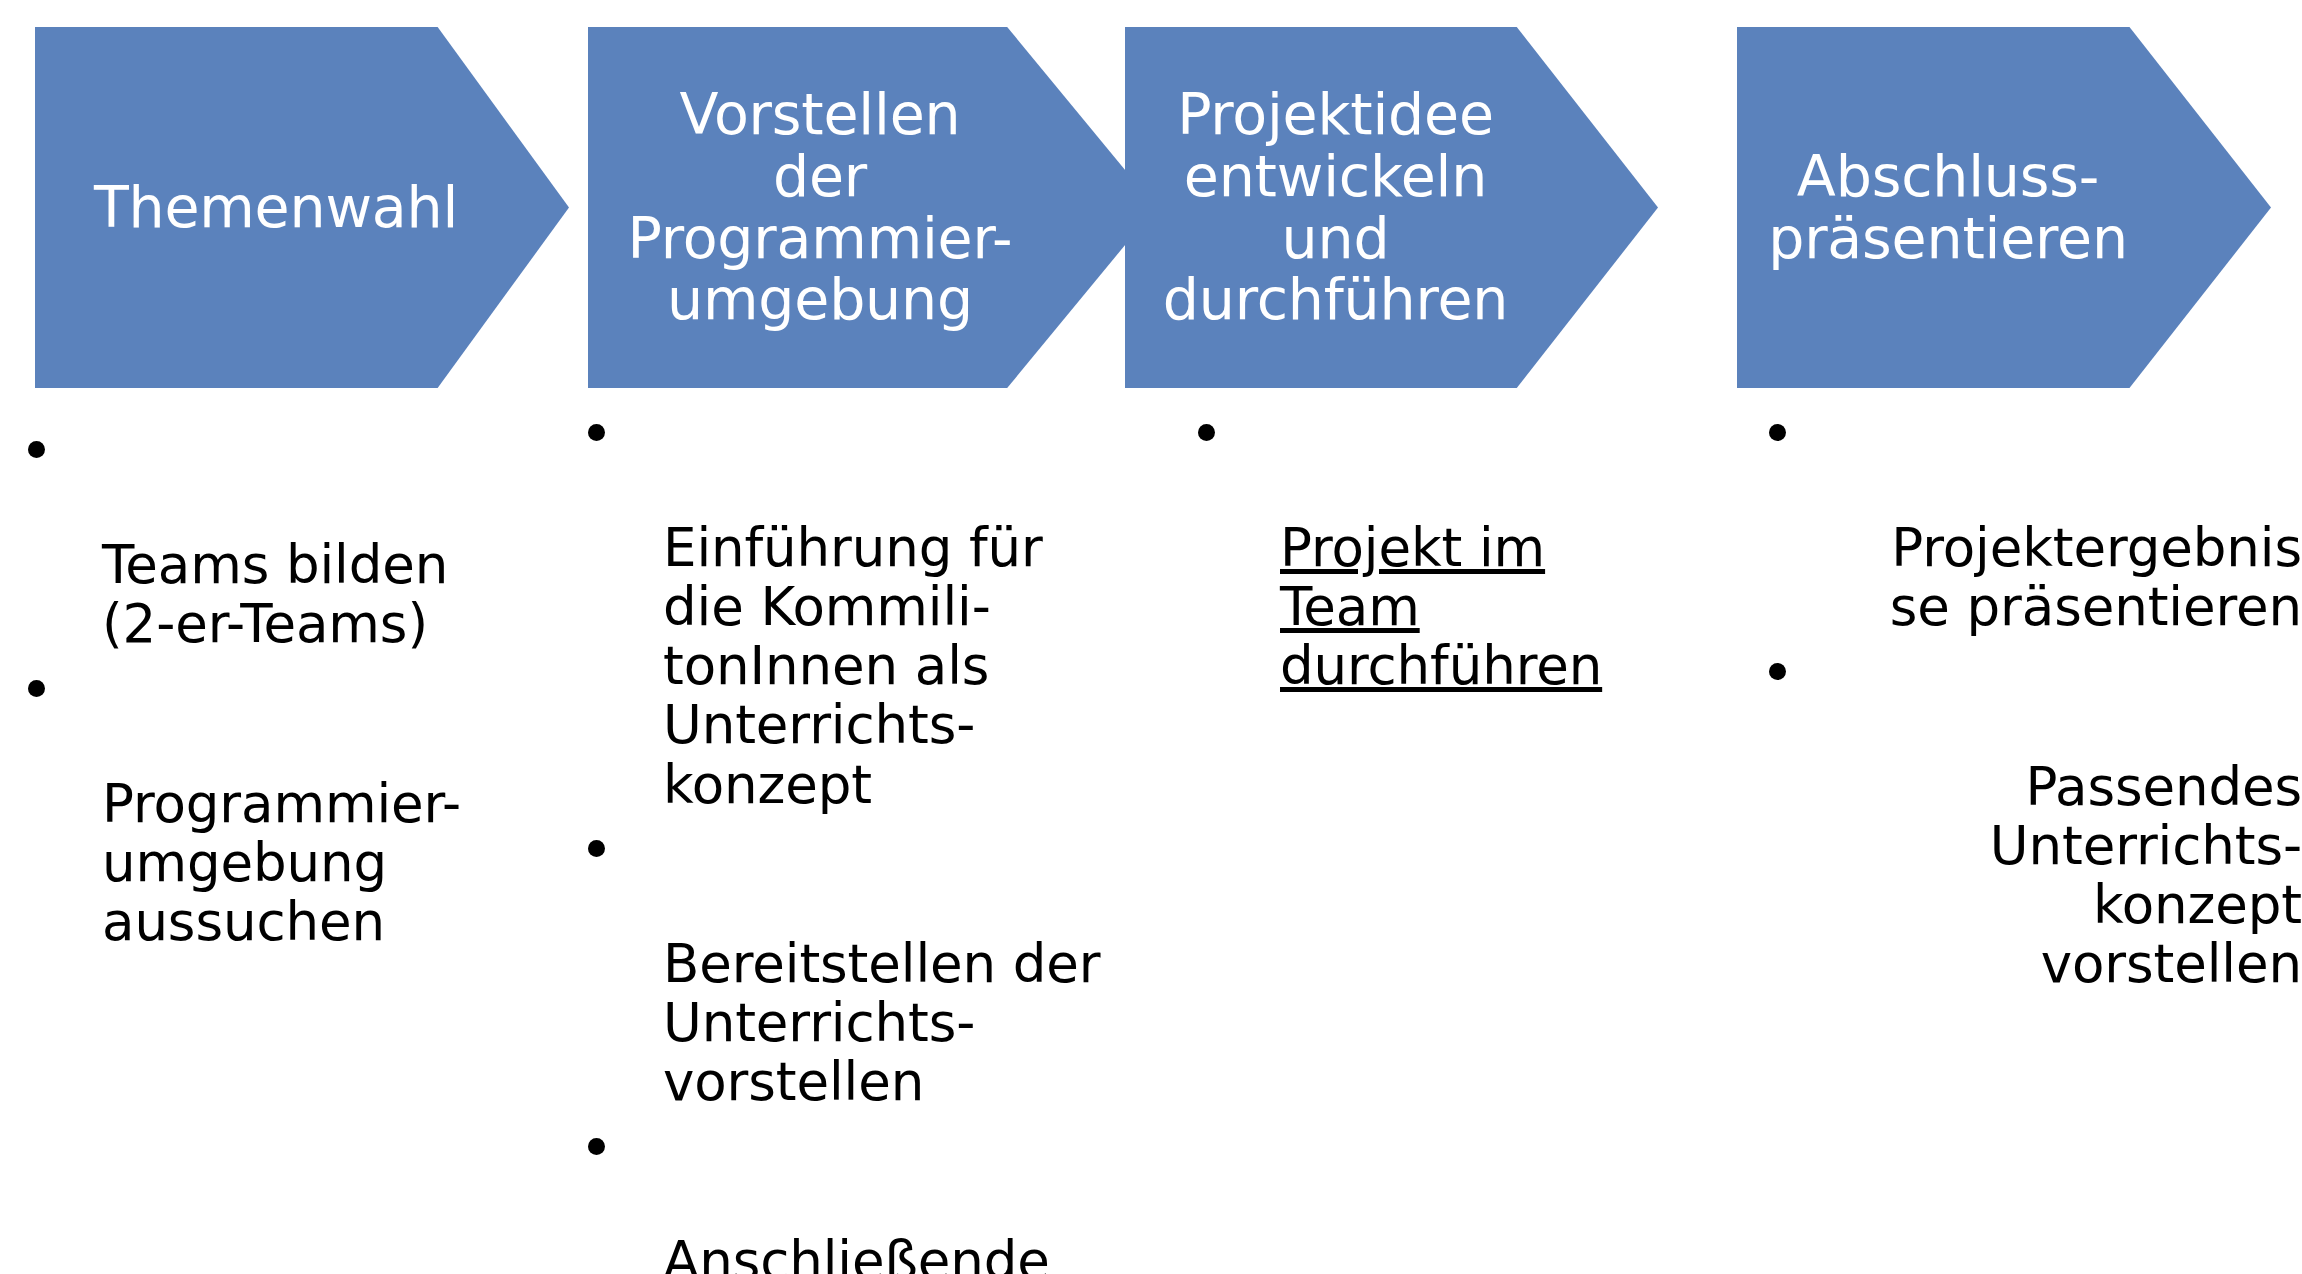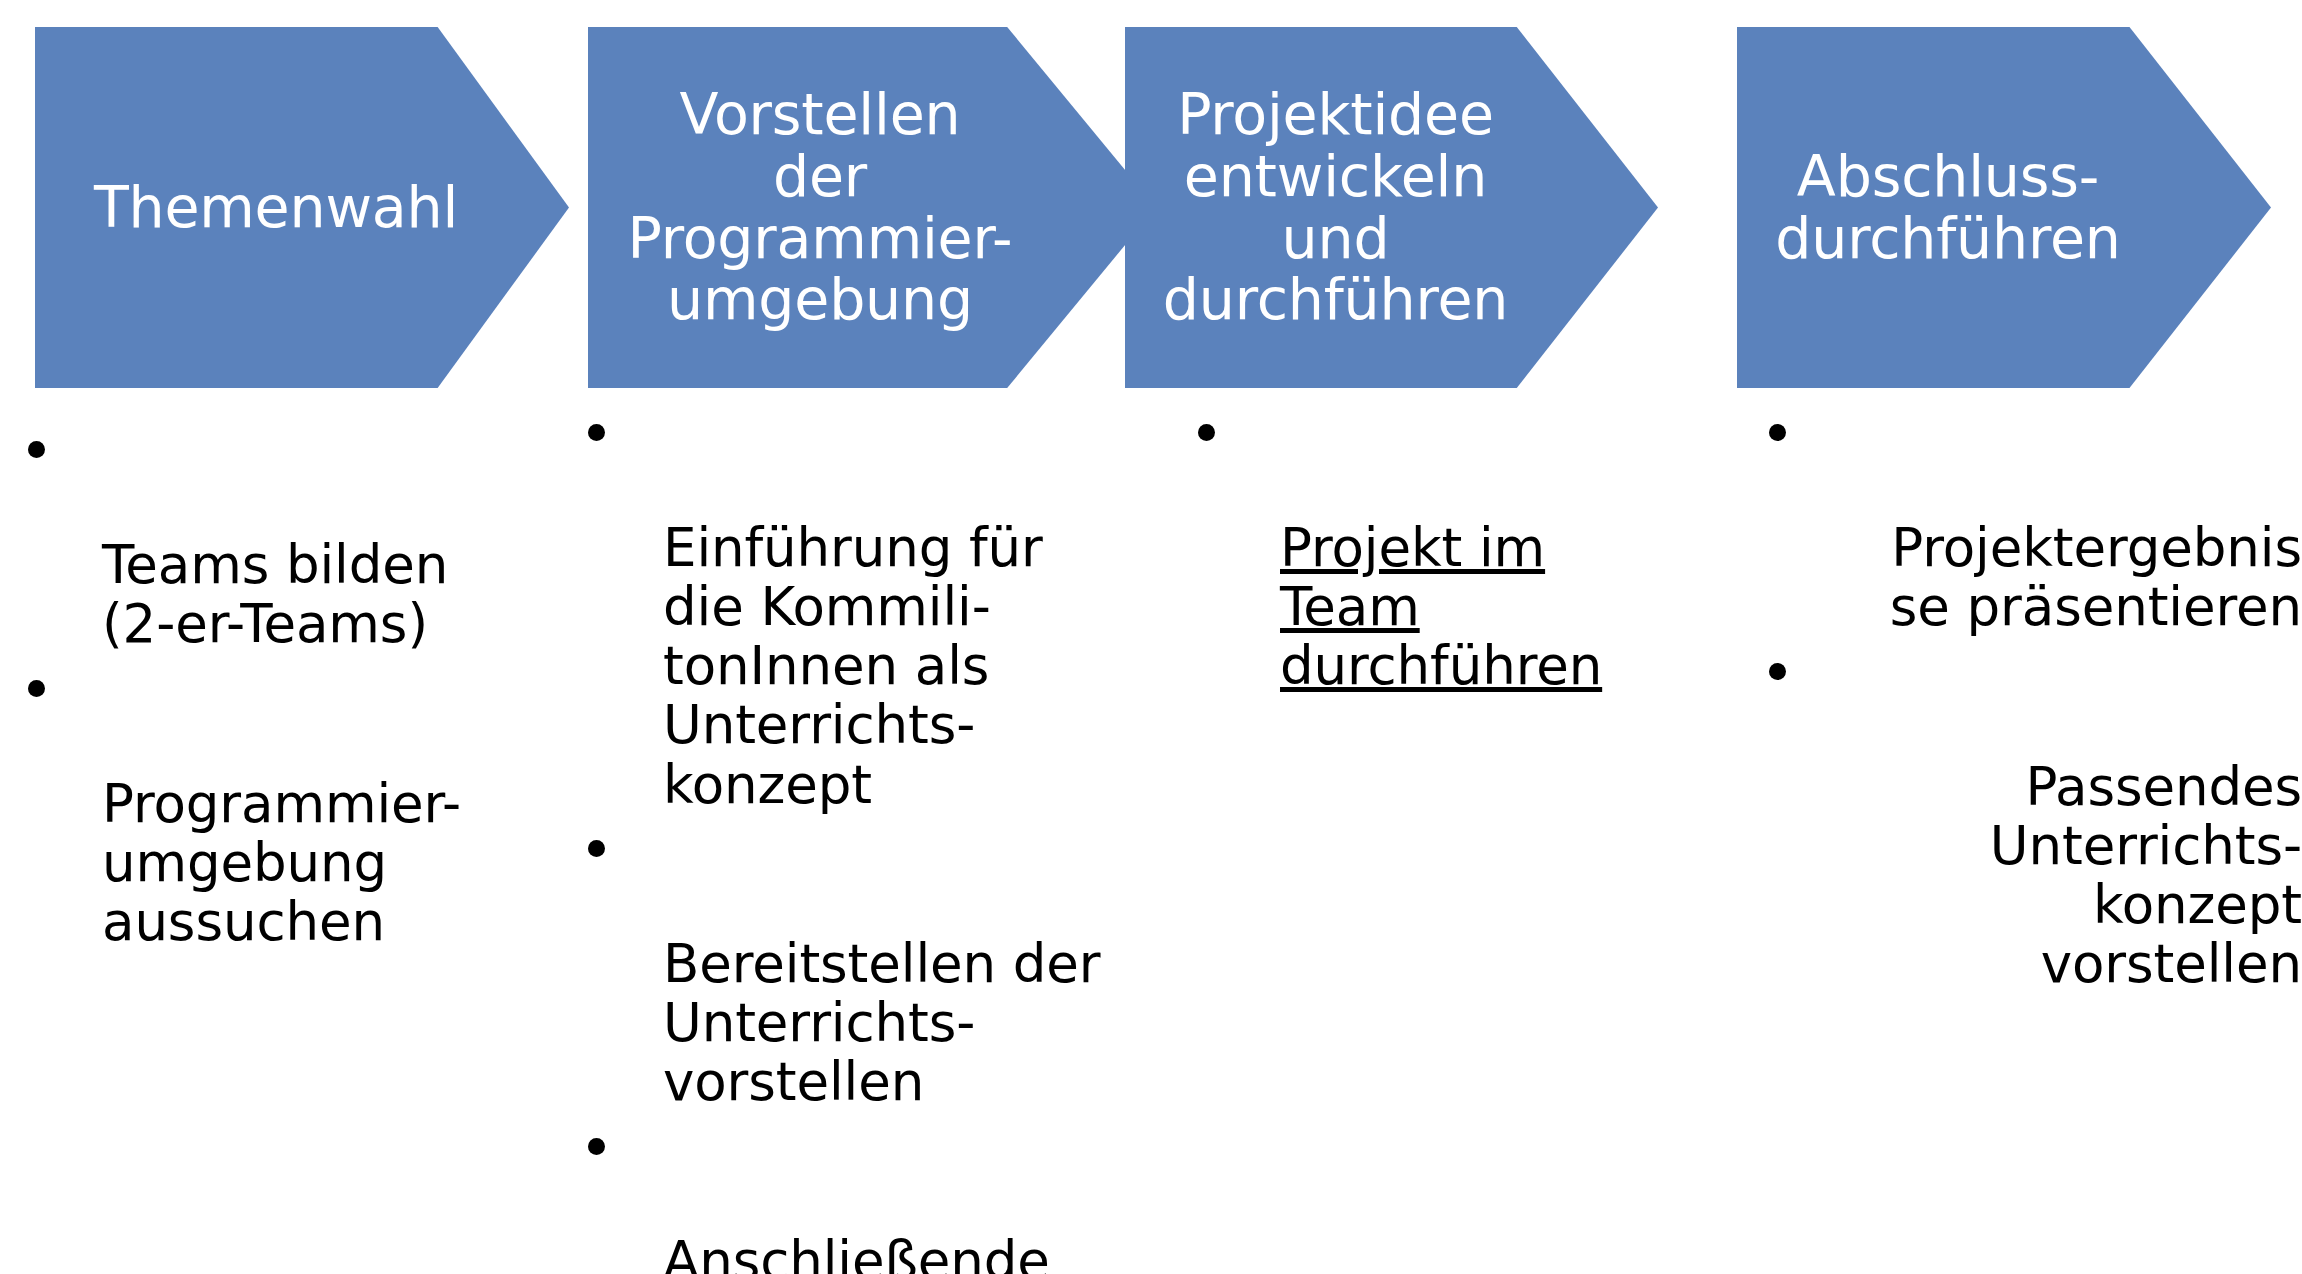--- a/index.html
+++ b/index.html
@@ -160,21 +160,21 @@
 
     <div class="chevron chevron-3">
       <div class="chevron-label">Projektidee
 entwickeln
 und
 durchführen</div>
     </div>
 
     <div class="chevron chevron-4">
       <div class="chevron-label">Abschluss-
-durchführen</div>
+präsentieren</div>
     </div>
 
   </div>
 
   <div class="columns">
 
     <div class="bullet-column col-1">
       <ul class="bullet-list">
         <li class="bullet-item">
           <span class="bullet-dot"></span>

